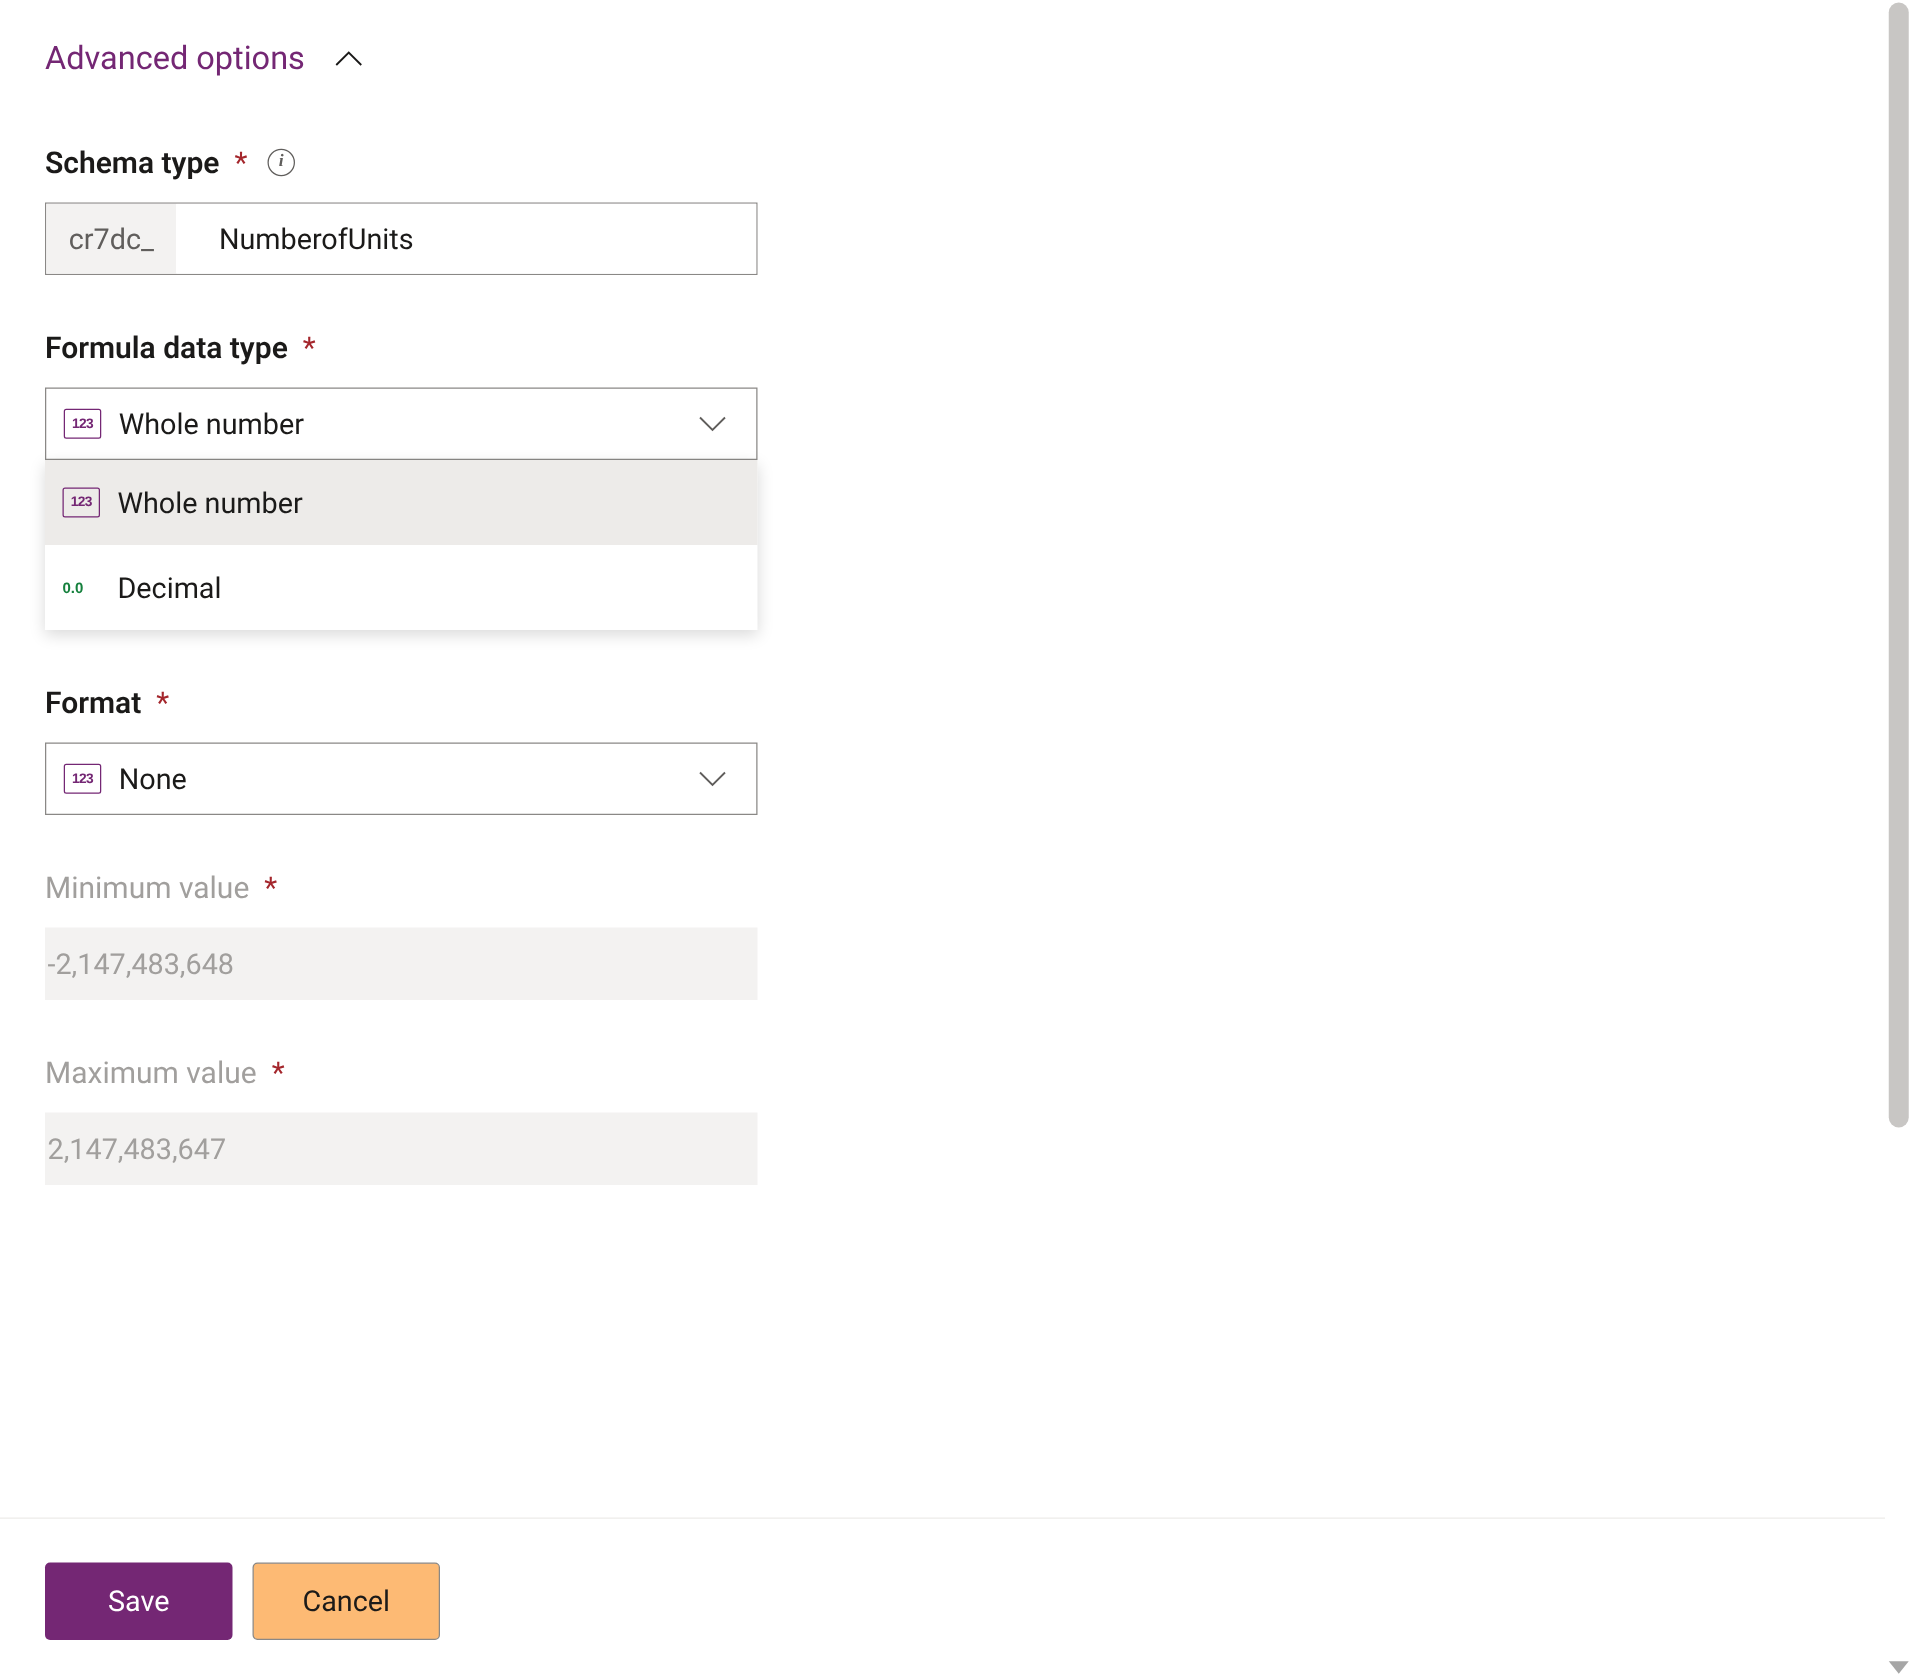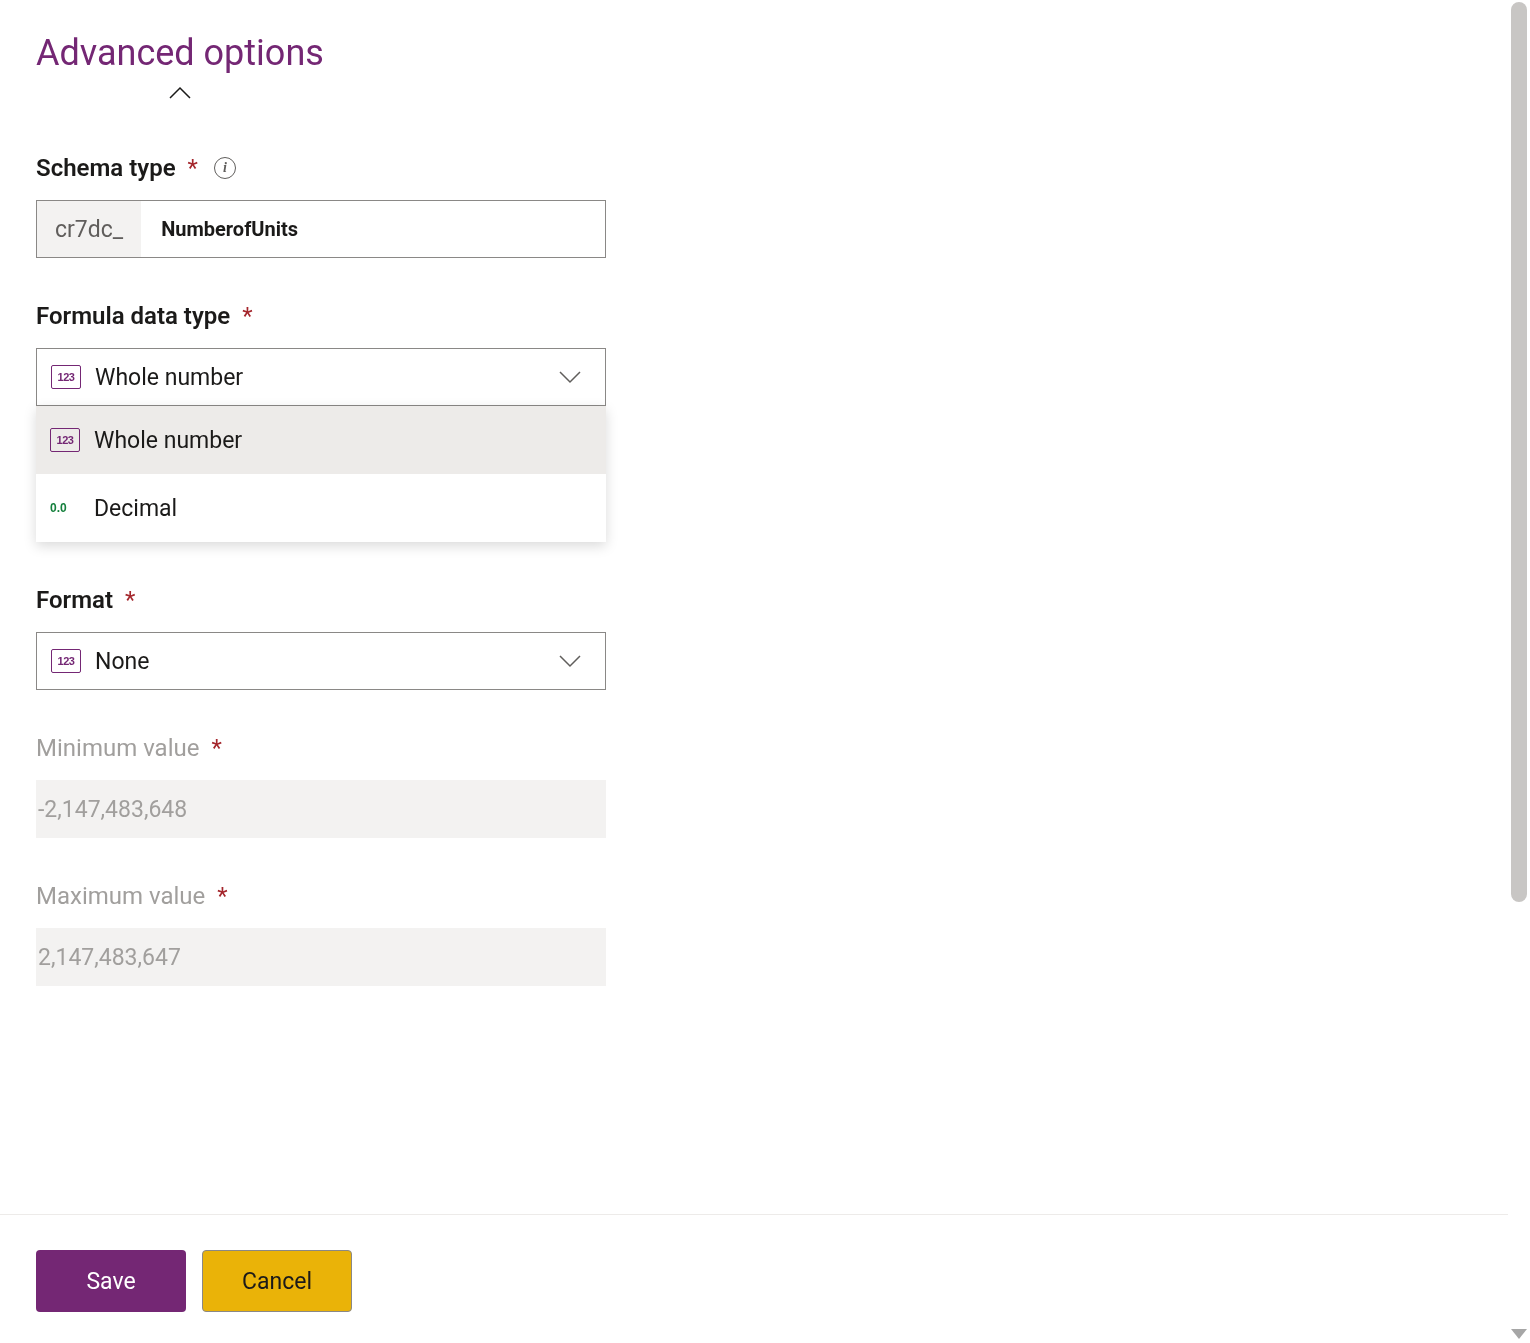--- a/index.html
+++ b/index.html
@@ -43,31 +43,30 @@
     margin-bottom: 4px;
     margin-top: auto;
   }
   .content {
     padding: 32px 36px 0 36px;
     width: 620px;
   }
   .adv-toggle {
     display: inline-flex;
     align-items: center;
-    gap: 12px;
+    gap: 24px;
     color: #742774;
-    font-size: 36px;
+    font-size: 26px;
     font-weight: 400;
     cursor: pointer;
     background: none;
     border: none;
     padding: 0;
     margin-bottom: 54px;
     font-family: inherit;
-    flex-direction: column;
   }
   .adv-toggle svg { display: block; }
   .field { margin-bottom: 44px; }
   .field-label-row {
     display: flex;
     align-items: center;
     gap: 10px;
     font-size: 24px;
     font-weight: 600;
     color: #1b1a19;
@@ -102,26 +101,25 @@
     color: #605e5c;
     font-size: 23px;
     display: flex;
     align-items: center;
     padding: 0 18px;
     border-right: none;
   }
   .schema-value {
     border: none;
     outline: none;
-    font-size: 20px;
-    padding: 0 20px;
+    font-size: 23px;
+    padding: 0 34px;
     flex: 1;
     color: #1b1a19;
     font-family: inherit;
-    font-weight: bold;
   }
 
   .combo {
     position: relative;
     width: 570px;
   }
   .combo-btn {
     display: flex;
     align-items: center;
     height: 58px;
@@ -223,21 +221,21 @@
     justify-content: center;
     text-align: center;
   }
   .btn-primary {
     background: #742774;
     color: #fff;
     border: none;
     min-width: 150px;
   }
   .btn-secondary {
-    background: #eab308;
+    background: #fdba74;
     color: #1b1a19;
     border: 1px solid #8a8886;
     min-width: 150px;
   }
 </style>
 </head>
 <body>
 
 <div class="viewport">
 

